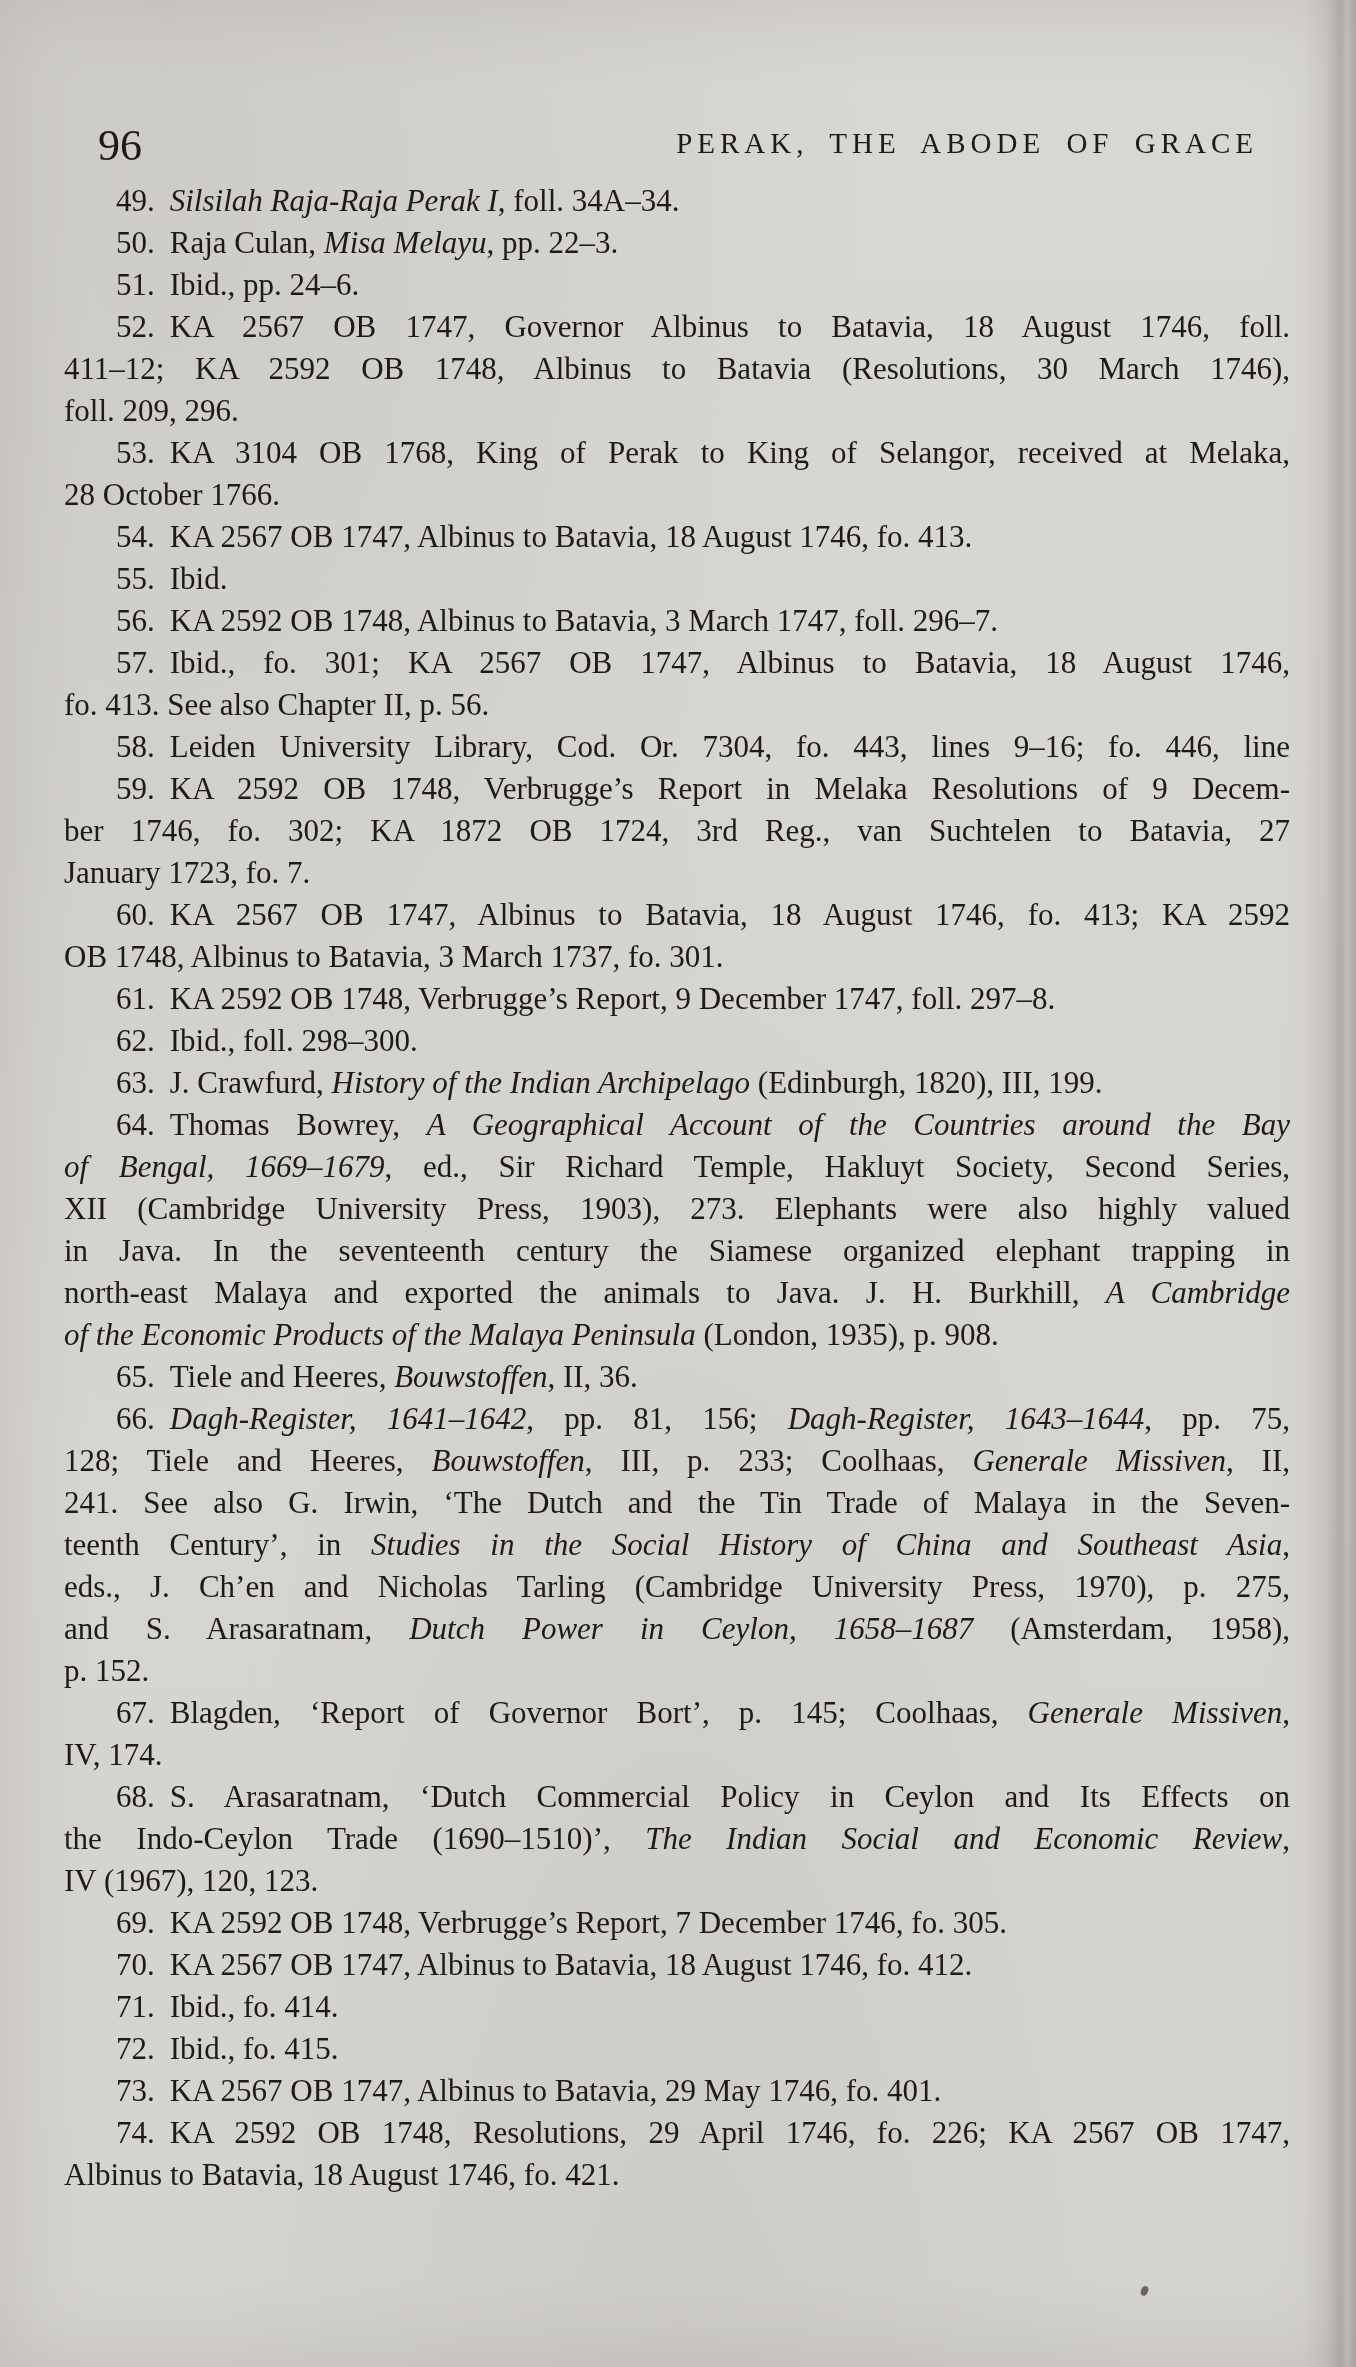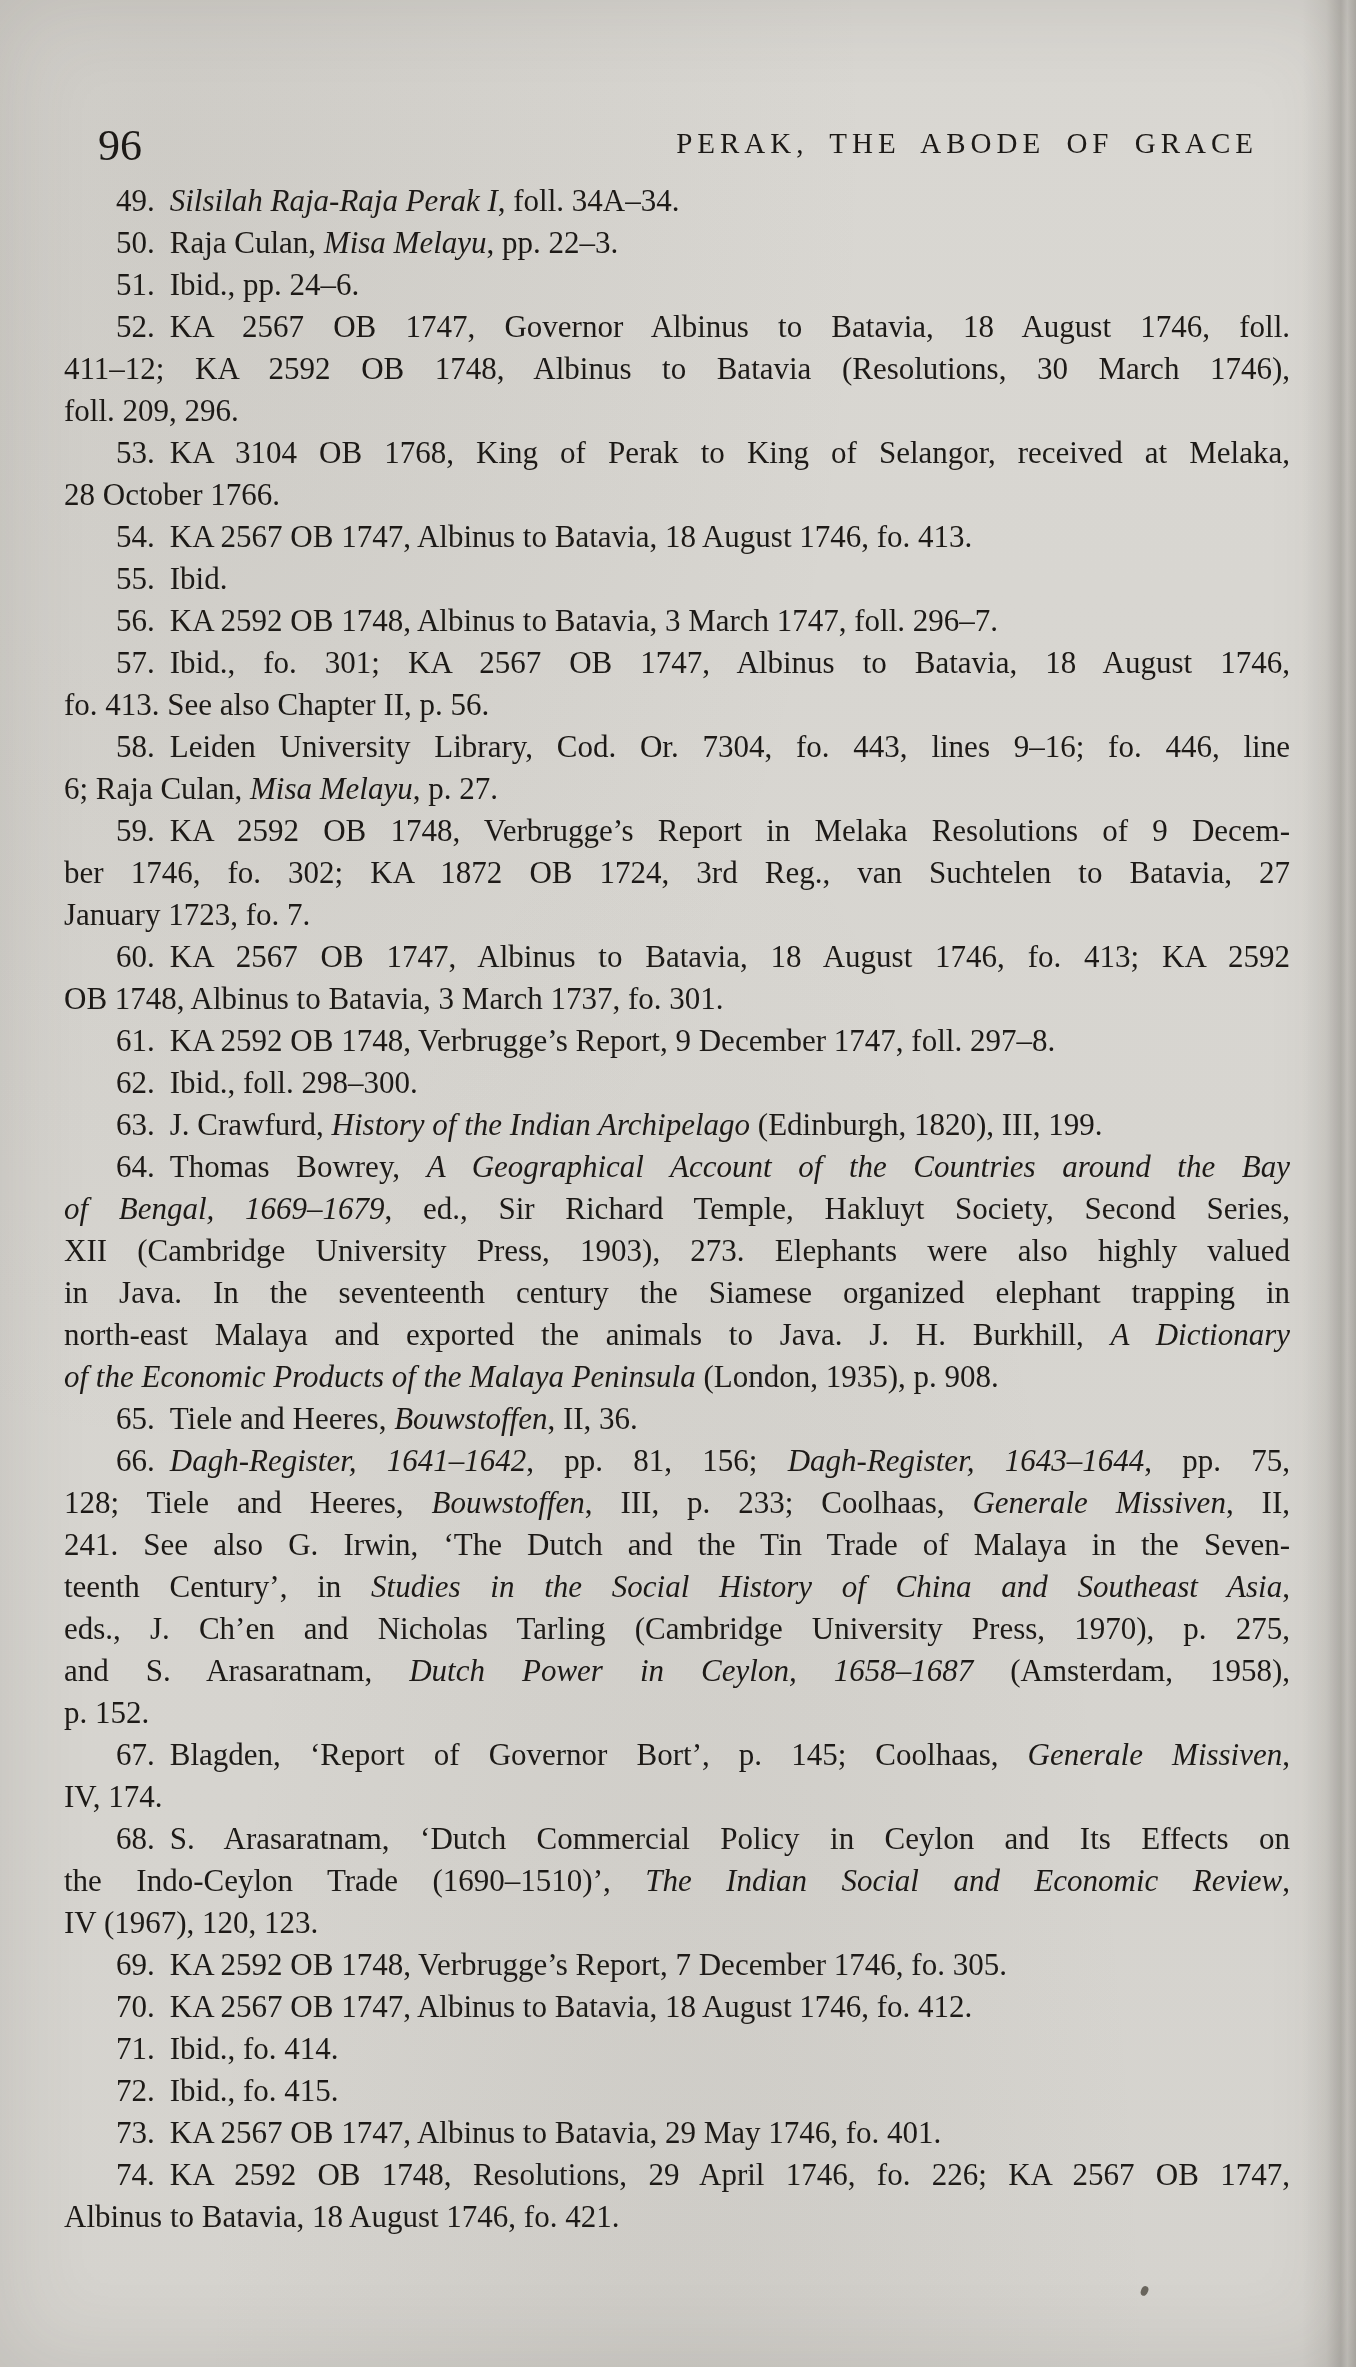--- a/index.html
+++ b/index.html
@@ -106,21 +106,20 @@
       </div>
       <div class="note">
         <div class="line first"><span class="num">56.</span><span>KA 2592 OB 1748, Albinus to Batavia, 3 March 1747, foll. 296–7.</span></div>
       </div>
       <div class="note">
         <div class="line first just"><span class="num">57.</span><span>Ibid., fo. 301; KA 2567 OB 1747, Albinus to Batavia, 18 August 1746,</span></div>
         <div class="line"><span>fo. 413. See also Chapter II, p. 56.</span></div>
       </div>
       <div class="note">
         <div class="line first just"><span class="num">58.</span><span>Leiden University Library, Cod. Or. 7304, fo. 443, lines 9–16; fo. 446, line</span></div>
-        <div class="line"><span>6; Raja Culan, </span><i>Misa Melayu</i><span>, p. 27.</span></div>
       </div>
       <div class="note">
         <div class="line first just"><span class="num">59.</span><span>KA 2592 OB 1748, Verbrugge’s Report in Melaka Resolutions of 9 Decem-</span></div>
         <div class="line just"><span>ber 1746, fo. 302; KA 1872 OB 1724, 3rd Reg., van Suchtelen to Batavia, 27</span></div>
         <div class="line"><span>January 1723, fo. 7.</span></div>
       </div>
       <div class="note">
         <div class="line first just"><span class="num">60.</span><span>KA 2567 OB 1747, Albinus to Batavia, 18 August 1746, fo. 413; KA 2592</span></div>
         <div class="line"><span>OB 1748, Albinus to Batavia, 3 March 1737, fo. 301.</span></div>
       </div>
@@ -131,21 +130,21 @@
         <div class="line first"><span class="num">62.</span><span>Ibid., foll. 298–300.</span></div>
       </div>
       <div class="note">
         <div class="line first"><span class="num">63.</span><span>J. Crawfurd, </span><i>History of the Indian Archipelago</i><span> (Edinburgh, 1820), III, 199.</span></div>
       </div>
       <div class="note">
         <div class="line first just"><span class="num">64.</span><span>Thomas Bowrey, </span><i>A Geographical Account of the Countries around the Bay</i></div>
         <div class="line just"><i>of Bengal, 1669–1679</i><span>, ed., Sir Richard Temple, Hakluyt Society, Second Series,</span></div>
         <div class="line just"><span>XII (Cambridge University Press, 1903), 273. Elephants were also highly valued</span></div>
         <div class="line just"><span>in Java. In the seventeenth century the Siamese organized elephant trapping in</span></div>
-        <div class="line just"><span>north-east Malaya and exported the animals to Java. J. H. Burkhill, </span><i>A Dictionary</i></div>
+        <div class="line just"><span>north-east Malaya and exported the animals to Java. J. H. Burkhill, </span><i>A Cambridge</i></div>
         <div class="line"><i>of the Economic Products of the Malaya Peninsula</i><span> (London, 1935), p. 908.</span></div>
       </div>
       <div class="note">
         <div class="line first"><span class="num">65.</span><span>Tiele and Heeres, </span><i>Bouwstoffen</i><span>, II, 36.</span></div>
       </div>
       <div class="note">
         <div class="line first just"><span class="num">66.</span><i>Dagh-Register, 1641–1642</i><span>, pp. 81, 156; </span><i>Dagh-Register, 1643–1644</i><span>, pp. 75,</span></div>
         <div class="line just"><span>128; Tiele and Heeres, </span><i>Bouwstoffen</i><span>, III, p. 233; Coolhaas, </span><i>Generale Missiven</i><span>, II,</span></div>
         <div class="line just"><span>241. See also G. Irwin, ‘The Dutch and the Tin Trade of Malaya in the Seven-</span></div>
         <div class="line just"><span>teenth Century’, in </span><i>Studies in the Social History of China and Southeast Asia</i><span>,</span></div>

